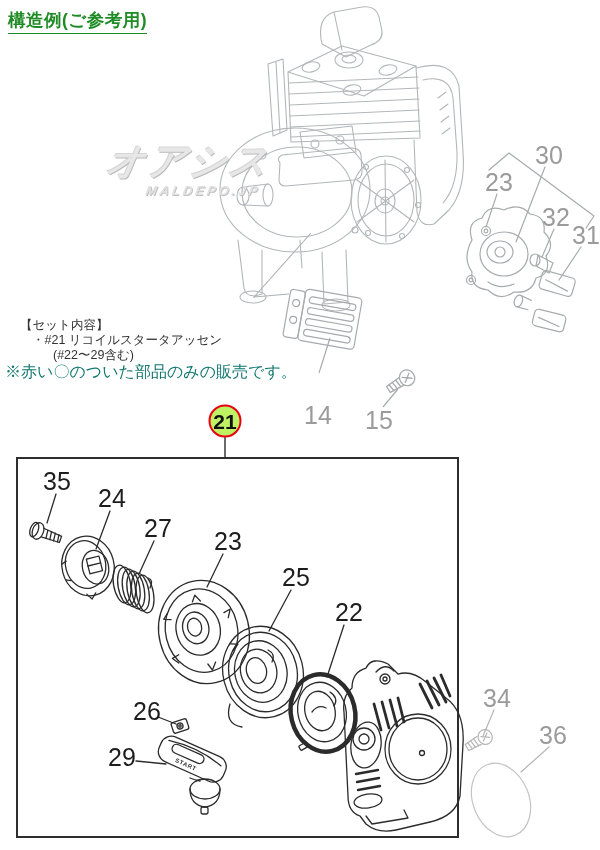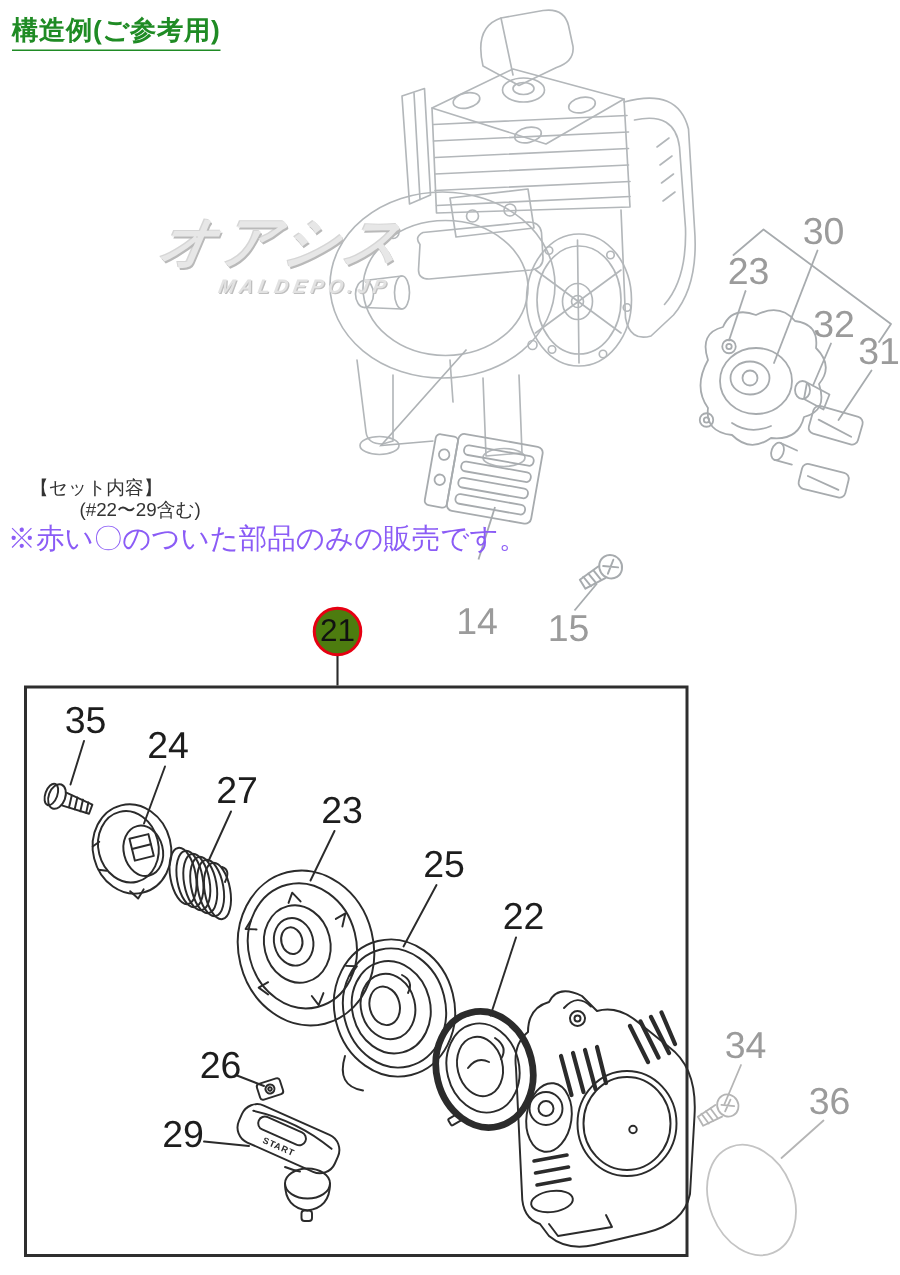--- a/index.html
+++ b/index.html
@@ -26,34 +26,34 @@
   }
   .wm-site{
     font-size:13px;font-weight:bold;font-style:italic;color:#e2e2e2;
     text-shadow:1px 1px 0 #bfbfbf;letter-spacing:3px;margin-top:-4px;margin-left:44px;
   }
   
   .set-info{position:absolute;left:5px;top:318px;font-size:12.5px;color:#333;line-height:1.18;white-space:nowrap;}
   .set-heading{margin-left:15px;}
   .set-item{margin-left:27px;}
   .set-note{margin-left:48px;}
-  .set-notice{color:#8b5cf6;font-size:19px;margin-top:1px;}
+  .set-notice{color:#0f766e;font-size:16px;margin-top:1px;}
   
   .plabel{
     position:absolute;transform:translate(-50%,-50%);
     font-size:25px;color:#1d1d1d;white-space:nowrap;line-height:1;
   }
   .plabel.gray{color:#9b9b9b;}
   
   .callout{
     position:absolute;left:225px;top:421px;width:33px;height:33px;
     transform:translate(-50%,-50%);
     border:2.5px solid #e60012;border-radius:50%;
     display:flex;align-items:center;justify-content:center;
-    font-size:21px;color:#111;background:#4d7c0f;box-sizing:border-box;
+    font-size:21px;color:#111;background:#bef264;box-sizing:border-box;font-weight:bold;
   }
 </style>
 </head>
 <body>
 
 <div id="stage">
 
   <svg width="600" height="850" viewBox="0 0 600 850">
 
     <g fill="none" stroke="#b3b7ba" stroke-width="1.1" stroke-linejoin="round" stroke-linecap="round">
@@ -309,20 +309,21 @@
 
   <div class="title">構造例(ご参考用)</div>
 
   <div class="watermark">
     <div class="wm-brand">オアシス</div>
     <div class="wm-site">MALDEPO.JP</div>
   </div>
 
   <div class="set-info">
     <div class="set-heading">【セット内容】</div>
+    <div class="set-item">・#21 リコイルスタータアッセン</div>
     <div class="set-note">(#22〜29含む)</div>
     <div class="set-notice">※赤い〇のついた部品のみの販売です。</div>
   </div>
 
   <div class="callout">21</div>
 
   <div class="plabel gray" style="left:318px;top:385px;margin-top:30px;">14</div>
   <div class="plabel gray" style="left:379px;top:420px;">15</div>
   <div class="plabel gray" style="left:549px;top:155px;">30</div>
   <div class="plabel gray" style="left:499px;top:182px;">23</div>

